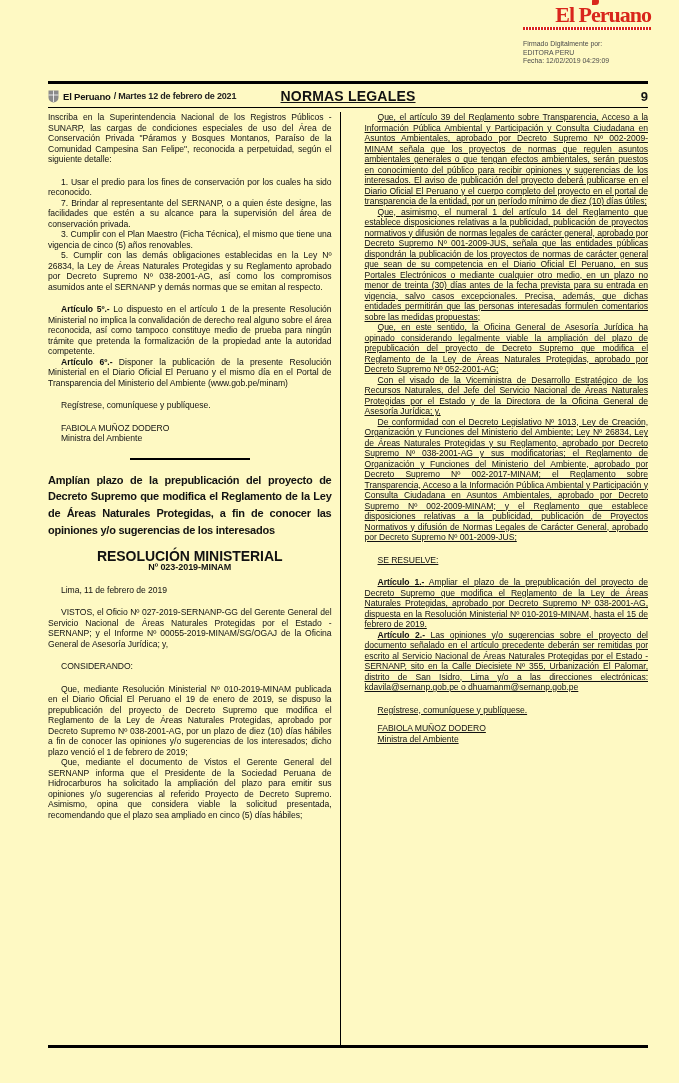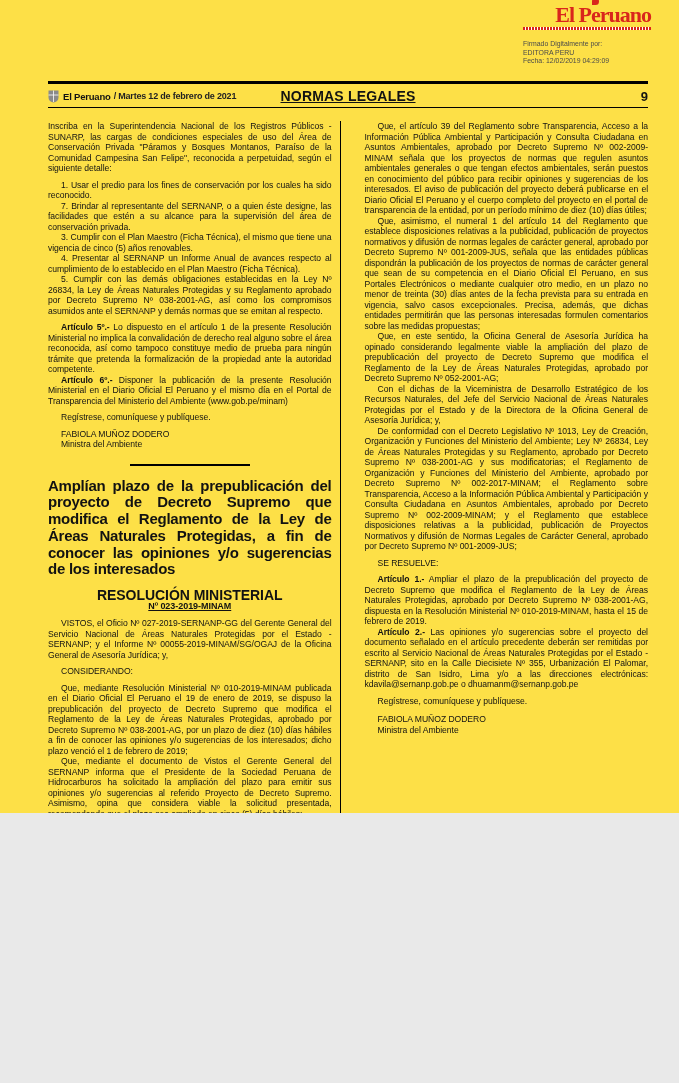--- a/index.html
+++ b/index.html
@@ -1,17 +1,17 @@
 <!DOCTYPE html>
 <html><head>
 <meta charset="utf-8">
 <style>
   html,body{margin:0;padding:0;background:#e9e9e9;}
   .page{
-    position:relative;width:679px;height:813px;background:#fde047;
+    position:relative;width:679px;height:1083px;background:#fef9c3;
     font-family:"Liberation Sans",sans-serif;color:#121212;overflow:hidden;
     margin:0 auto;
   }
   
   .logo-block{position:absolute;top:4px;right:28px;width:128px;}
   .logo-title{
     font-family:"Liberation Serif",serif;font-weight:bold;
     font-size:22px;line-height:22px;color:#d9261c;letter-spacing:-1px;
     white-space:nowrap;text-align:right;position:relative;
   }
@@ -34,37 +34,37 @@
     display:flex;align-items:center;padding:4px 0 3px 0;
   }
   .mast-left{display:flex;align-items:center;width:230px;}
   .mast-shield{width:11px;height:13px;margin-right:4px;flex:0 0 auto;}
   .mast-brand{font-weight:bold;font-size:9.5px;letter-spacing:-0.2px;}
   .mast-date{font-weight:bold;font-size:9px;letter-spacing:-0.2px;margin-left:3px;color:#222;}
   .mast-center{flex:1;text-align:center;font-weight:bold;font-size:14px;letter-spacing:0.2px;text-decoration:underline;}
   .mast-page{width:230px;text-align:right;font-weight:bold;font-size:13px;}
   
   .cols{
-    position:absolute;left:48px;top:121px;width:600px;height:933px;
+    position:absolute;left:48px;top:112px;width:600px;height:933px;
     display:flex;
   }
   .col{width:291px;overflow:hidden;}
   .col-left{padding-right:8px;}
-  .col-right{border-left:1px solid #000;padding-left:24px;}
+  .col-right{border-left:1px solid #000;padding-left:24px;text-decoration:underline;}
   p{margin:0;text-align:justify;font-size:8.6px;line-height:10.5px;letter-spacing:-0.05px;}
   .indent{text-indent:13px;}
-  .gap{margin-top:6px;}
+  .gap{margin-top:12px;}
   .gap-sm{margin-top:8px;}
   b{font-weight:bold;}
   .headline{
-    font-weight:bold;font-size:15px;line-height:16.8px;
+    font-weight:bold;font-size:11px;line-height:16.8px;
     letter-spacing:-0.25px;text-align:justify;margin-top:12px;
   }
   .res-title{text-align:center;font-weight:bold;font-size:14px;line-height:11px;margin-top:12px;}
-  .res-num{text-align:center;font-weight:bold;font-size:9px;line-height:11px;text-decoration:underline;}
+  .res-num{text-align:center;font-weight:bold;font-size:9px;line-height:11px;}
   .divider{width:120px;height:2px;background:#000;margin:14px auto 0 auto;}
   .refnum{font-weight:bold;}
   
   .bottom-rule{position:absolute;left:48px;right:31px;top:1045px;height:3px;background:#000;}
 </style>
 </head>
 <body>
 
 <div class="page">
 
@@ -94,53 +94,53 @@
   </div>
 
   <div class="cols">
 
     <div class="col col-left">
       <p>Inscriba en la Superintendencia Nacional de los Registros Públicos - SUNARP, las cargas de condiciones especiales de uso del Área de Conservación Privada "Páramos y Bosques Montanos, Paraíso de la Comunidad Campesina San Felipe", reconocida a perpetuidad, según el siguiente detalle:</p>
 
       <p class="indent gap">1. Usar el predio para los fines de conservación por los cuales ha sido reconocido.</p>
       <p class="indent">7. Brindar al representante del SERNANP, o a quien éste designe, las facilidades que estén a su alcance para la supervisión del área de conservación privada.</p>
       <p class="indent">3. Cumplir con el Plan Maestro (Ficha Técnica), el mismo que tiene una vigencia de cinco (5) años renovables.</p>
-      <p class="indent">4. Presentar al SERNANP un Informe Anual de avances respecto al cumplimiento de lo establecido en el Plan Maestro (Ficha Técnica).</p>
       <p class="indent">5. Cumplir con las demás obligaciones establecidas en la Ley Nº 26834, la Ley de Áreas Naturales Protegidas y su Reglamento aprobado por Decreto Supremo Nº 038-2001-AG, así como los compromisos asumidos ante el SERNANP y demás normas que se emitan al respecto.</p>
 
       <p class="indent gap"><b>Artículo 5º.-</b><span> Lo dispuesto en el artículo 1 de la presente Resolución Ministerial no implica la convalidación de derecho real alguno sobre el área reconocida, así como tampoco constituye medio de prueba para ningún trámite que pretenda la formalización de la propiedad ante la autoridad competente.</span></p>
       <p class="indent"><b>Artículo 6º.-</b><span> Disponer la publicación de la presente Resolución Ministerial en el Diario Oficial El Peruano y el mismo día en el Portal de Transparencia del Ministerio del Ambiente (www.gob.pe/minam)</span></p>
 
       <p class="indent gap">Regístrese, comuníquese y publíquese.</p>
 
       <p class="indent gap">FABIOLA MUÑOZ DODERO</p>
       <p class="indent">Ministra del Ambiente</p>
 
 
       <div class="divider"></div>
 
       <p class="headline">Amplían plazo de la prepublicación del proyecto de Decreto Supremo que modifica el Reglamento de la Ley de Áreas Naturales Protegidas, a fin de conocer las opiniones y/o sugerencias de los interesados</p>
 
       <p class="res-title">RESOLUCIÓN MINISTERIAL</p>
       <p class="res-num">Nº 023-2019-MINAM</p>
 
+      <p class="indent gap">Lima, 11 de febrero de 2019</p>
 
       <p class="indent gap">VISTOS, el Oficio Nº 027-2019-SERNANP-GG del Gerente General del Servicio Nacional de Áreas Naturales Protegidas por el Estado - SERNANP; y el Informe Nº 00055-2019-MINAM/SG/OGAJ de la Oficina General de Asesoría Jurídica; y,</p>
 
       <p class="indent gap">CONSIDERANDO:</p>
 
       <p class="indent gap">Que, mediante Resolución Ministerial Nº 010-2019-MINAM publicada en el Diario Oficial El Peruano el 19 de enero de 2019, se dispuso la prepublicación del proyecto de Decreto Supremo que modifica el Reglamento de la Ley de Áreas Naturales Protegidas, aprobado por Decreto Supremo Nº 038-2001-AG, por un plazo de diez (10) días hábiles a fin de conocer las opiniones y/o sugerencias de los interesados; dicho plazo venció el 1 de febrero de 2019;</p>
       <p class="indent">Que, mediante el documento de Vistos el Gerente General del SERNANP informa que el Presidente de la Sociedad Peruana de Hidrocarburos ha solicitado la ampliación del plazo para emitir sus opiniones y/o sugerencias al referido Proyecto de Decreto Supremo. Asimismo, opina que considera viable la solicitud presentada, recomendando que el plazo sea ampliado en cinco (5) días hábiles;</p>
     </div>
 
     <div class="col col-right">
       <p class="indent">Que, el artículo 39 del Reglamento sobre Transparencia, Acceso a la Información Pública Ambiental y Participación y Consulta Ciudadana en Asuntos Ambientales, aprobado por Decreto Supremo Nº 002-2009-MINAM señala que los proyectos de normas que regulen asuntos ambientales generales o que tengan efectos ambientales, serán puestos en conocimiento del público para recibir opiniones y sugerencias de los interesados. El aviso de publicación del proyecto deberá publicarse en el Diario Oficial El Peruano y el cuerpo completo del proyecto en el portal de transparencia de la entidad, por un período mínimo de diez (10) días útiles;</p>
       <p class="indent">Que, asimismo, el numeral 1 del artículo 14 del Reglamento que establece disposiciones relativas a la publicidad, publicación de proyectos normativos y difusión de normas legales de carácter general, aprobado por Decreto Supremo Nº 001-2009-JUS, señala que las entidades públicas dispondrán la publicación de los proyectos de normas de carácter general que sean de su competencia en el Diario Oficial El Peruano, en sus Portales Electrónicos o mediante cualquier otro medio, en un plazo no menor de treinta (30) días antes de la fecha prevista para su entrada en vigencia, salvo casos excepcionales. Precisa, además, que dichas entidades permitirán que las personas interesadas formulen comentarios sobre las medidas propuestas;</p>
       <p class="indent">Que, en este sentido, la Oficina General de Asesoría Jurídica ha opinado considerando legalmente viable la ampliación del plazo de prepublicación del proyecto de Decreto Supremo que modifica el Reglamento de la Ley de Áreas Naturales Protegidas, aprobado por Decreto Supremo Nº 052-2001-AG;</p>
-      <p class="indent">Con el dichas de la Viceministra de Desarrollo Estratégico de los Recursos Naturales, del Jefe del Servicio Nacional de Áreas Naturales Protegidas por el Estado y de la Directora de la Oficina General de Asesoría Jurídica; y,</p>
+      <p class="indent">Con el visado de la Viceministra de Desarrollo Estratégico de los Recursos Naturales, del Jefe del Servicio Nacional de Áreas Naturales Protegidas por el Estado y de la Directora de la Oficina General de Asesoría Jurídica; y,</p>
       <p class="indent">De conformidad con el Decreto Legislativo Nº 1013, Ley de Creación, Organización y Funciones del Ministerio del Ambiente; Ley Nº 26834, Ley de Áreas Naturales Protegidas y su Reglamento, aprobado por Decreto Supremo Nº 038-2001-AG y sus modificatorias; el Reglamento de Organización y Funciones del Ministerio del Ambiente, aprobado por Decreto Supremo Nº 002-2017-MINAM; el Reglamento sobre Transparencia, Acceso a la Información Pública Ambiental y Participación y Consulta Ciudadana en Asuntos Ambientales, aprobado por Decreto Supremo Nº 002-2009-MINAM; y el Reglamento que establece disposiciones relativas a la publicidad, publicación de Proyectos Normativos y difusión de Normas Legales de Carácter General, aprobado por Decreto Supremo Nº 001-2009-JUS;</p>
 
       <p class="indent gap">SE RESUELVE:</p>
 
       <p class="indent gap"><b>Artículo 1.-</b><span> Ampliar el plazo de la prepublicación del proyecto de Decreto Supremo que modifica el Reglamento de la Ley de Áreas Naturales Protegidas, aprobado por Decreto Supremo Nº 038-2001-AG, dispuesta en la Resolución Ministerial Nº 010-2019-MINAM, hasta el 15 de febrero de 2019.</span></p>
       <p class="indent"><b>Artículo 2.-</b><span> Las opiniones y/o sugerencias sobre el proyecto del documento señalado en el artículo precedente deberán ser remitidas por escrito al Servicio Nacional de Áreas Naturales Protegidas por el Estado - SERNANP, sito en la Calle Diecisiete Nº 355, Urbanización El Palomar, distrito de San Isidro, Lima y/o a las direcciones electrónicas: kdavila@sernanp.gob.pe o dhuamanm@sernanp.gob.pe</span></p>
 
       <p class="indent gap">Regístrese, comuníquese y publíquese.</p>
 
       <p class="indent gap-sm">FABIOLA MUÑOZ DODERO</p>

